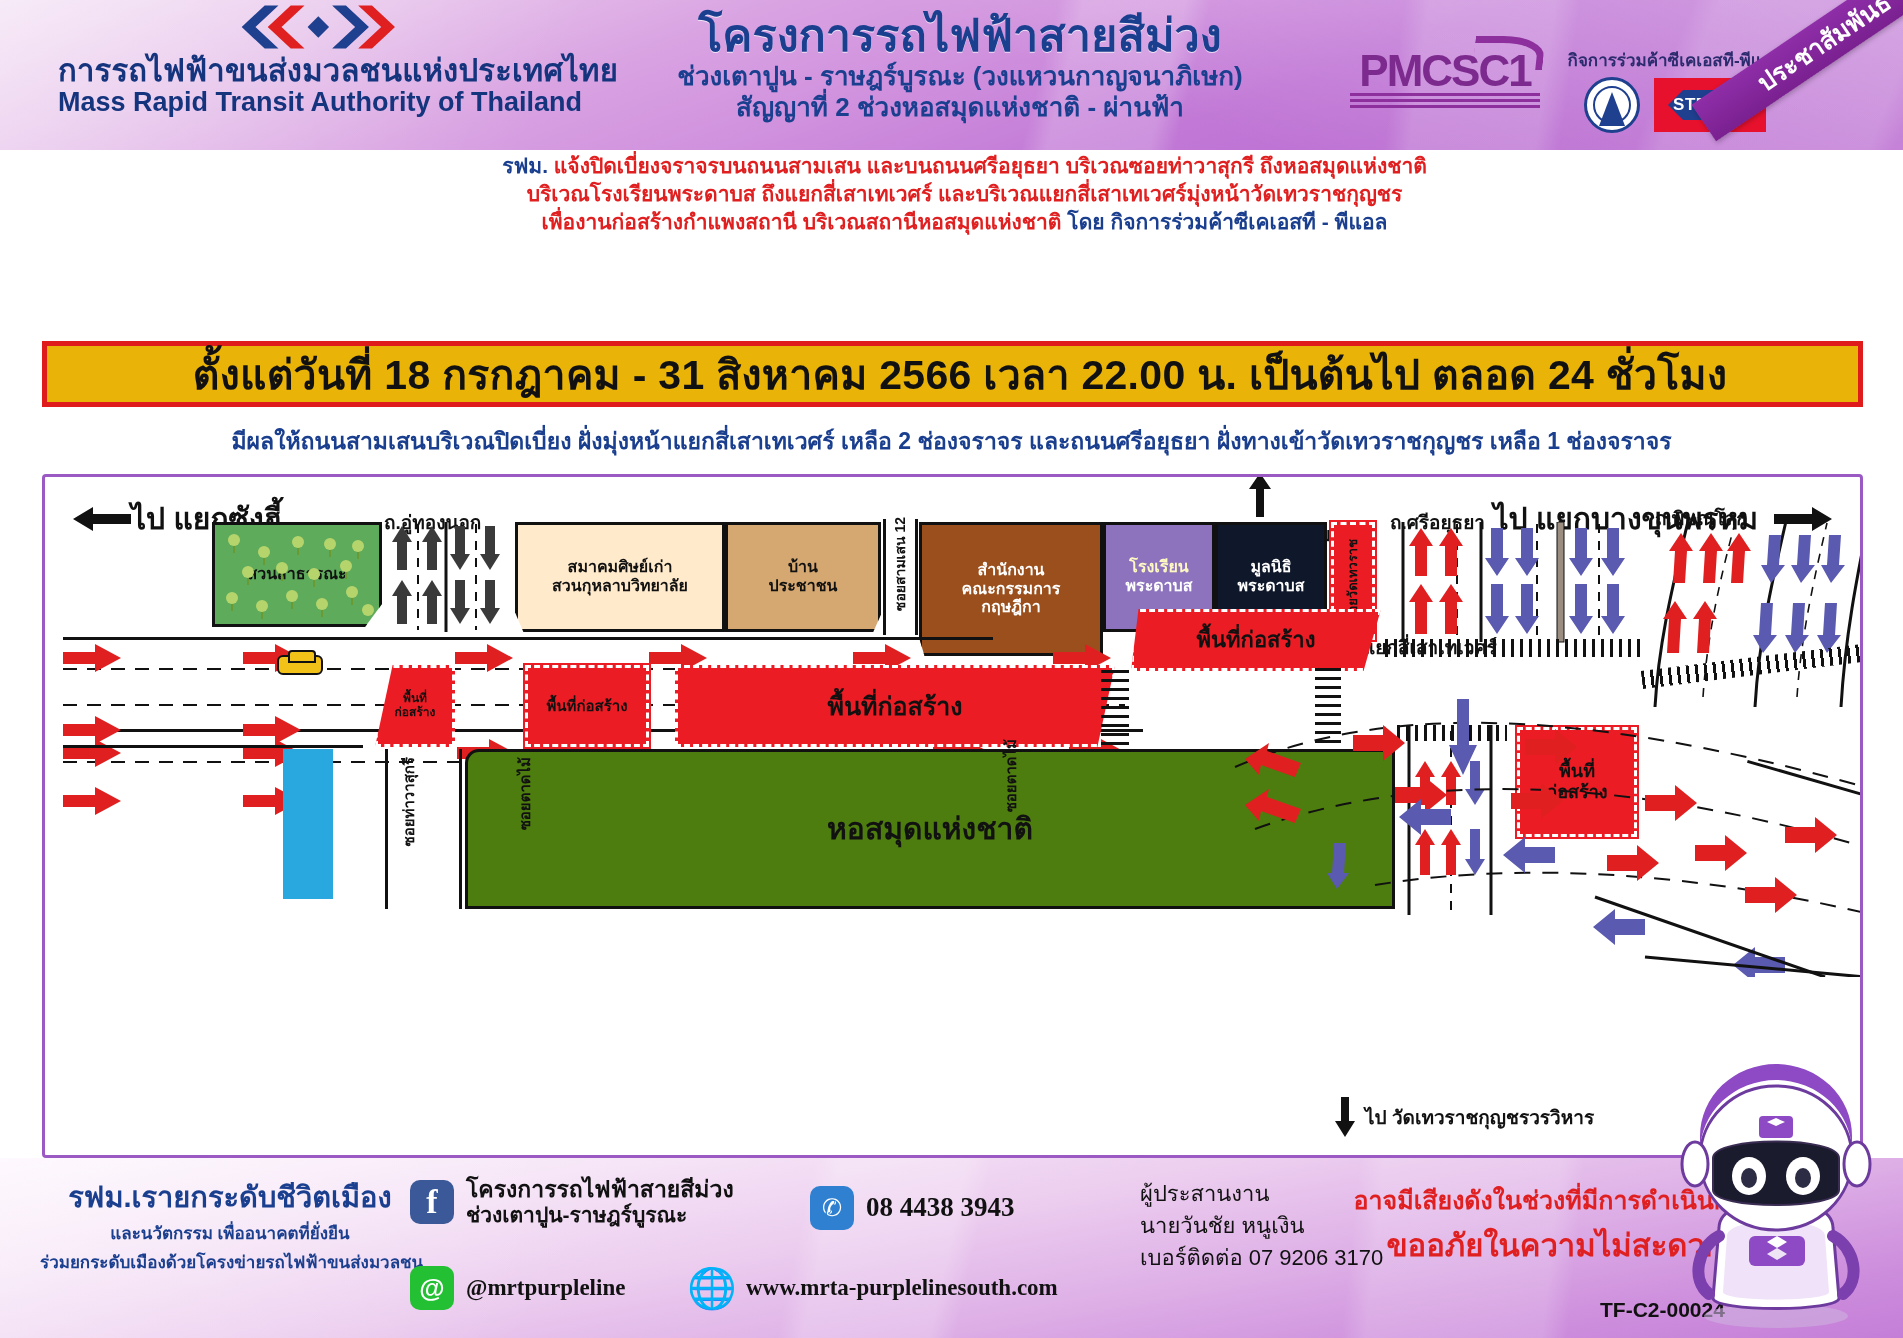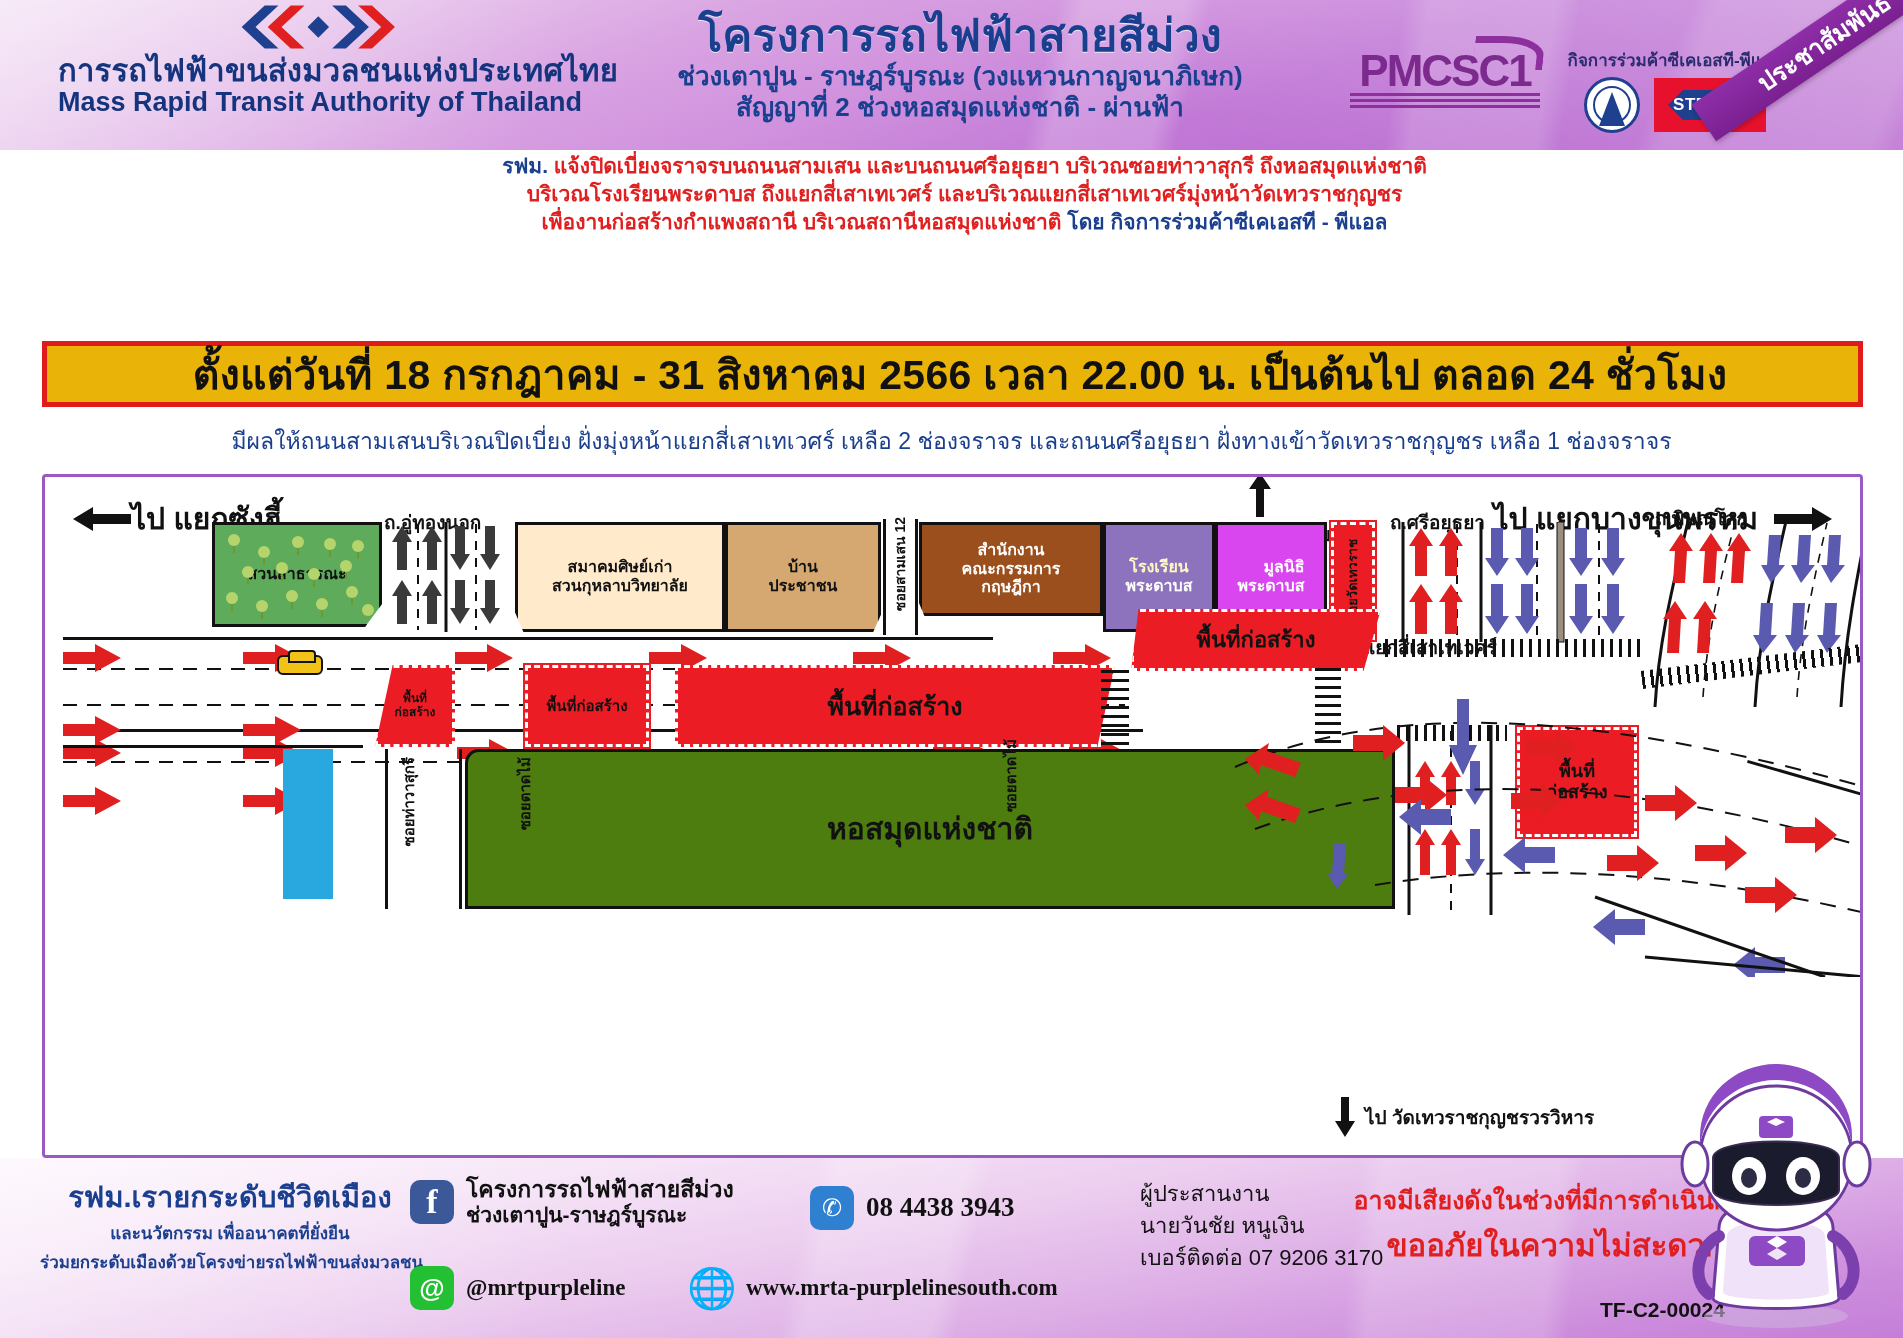--- a/index.html
+++ b/index.html
@@ -113,21 +113,21 @@
   #banner{
     position:absolute; left:42px; top:341px; width:1821px; height:66px;
     background:#eab308; border:5px solid #e01b1b;
     display:flex; align-items:center; justify-content:center;padding-left:15px;
   }
   #banner span{ font-size:41px; font-weight:bold; color:#111; white-space:nowrap; letter-spacing:.3px;}
 
   
   #subnote{
     position:absolute; left:0; top:423px; width:1903px; text-align:center;
-    font-size:23px; font-weight:normal; color:#1b3f8f; white-space:nowrap;
+    font-size:23px; font-weight:bold; color:#1b3f8f; white-space:nowrap;
   }
 
   
   #map{
     position:absolute; left:42px; top:474px; width:1821px; height:684px;
     background:#ffffff; border:3px solid #9b59c4; border-radius:4px; overflow:hidden;
   }
   .mapl{ position:absolute; }
 
   .dir-label{ font-size:30px; font-weight:bold; color:#111; white-space:nowrap;}
@@ -136,21 +136,21 @@
 
   .bldg{
     position:absolute; border:3px solid #111; display:flex; align-items:center;
     justify-content:center; text-align:center; font-weight:bold; line-height:1.18;
   }
   .bldg.t-cream{ background:#4d7c0f; color:#111; }
   .bldg.t-cream2{ background:#ffeacb; color:#111; }
   .bldg.t-tan{ background:#d6a871; color:#111; }
   .bldg.t-brown{ background:#9a4f1c; color:#fff; }
   .bldg.t-purple{ background:#8d73bd; color:#fff; }
-  .bldg.t-dbrown{ background:#d946ef; color:#fff;text-align:right; }
+  .bldg.t-dbrown{ background:#0f172a; color:#fff; }
   .bldg.t-green{ background:#5fab5c; color:#111; }
 
   .zone{
     position:absolute; background:#ec1c24; color:#111; font-weight:bold;
     display:flex; align-items:center; justify-content:center; text-align:center;
     border:3px dashed #fff; outline:2px solid #ec1c24; line-height:1.15;
   }
   .road-line{ position:absolute; background:#111; }
   .vbar{ position:absolute; background:#111; width:3px; }
   .hatch{
@@ -390,21 +390,21 @@
         <div class="small-label">ประชาชน</div>
       </div>
     </div>
 
     <div class="mapl" style="left:844px; top:40px; height:118px; width:22px;">
       <div class="vert-txt flip" style="font-size:14px; font-weight:bold; color:#111;">ซอยสามเสน 12</div>
     </div>
     <div class="vbar" style="left:838px; top:42px; height:116px;"></div>
     <div class="vbar" style="left:870px; top:42px; height:116px;"></div>
 
-    <div class="bldg t-brown" style="left:874px; top:45px; width:184px; height:94px; clip-path:polygon(0 0,100% 0,100% 100%,3% 100%,0 86%);">
+    <div class="bldg t-brown" style="left:874px; top:45px; width:184px; height:134px; clip-path:polygon(0 0,100% 0,100% 100%,3% 100%,0 86%);">
       <div>
         <div class="small-label" style="color:#fff">สำนักงาน</div>
         <div class="small-label" style="color:#fff">คณะกรรมการ</div>
         <div class="small-label" style="color:#fff">กฤษฎีกา</div>
       </div>
     </div>
 
     <div class="bldg t-purple" style="left:1058px; top:45px; width:112px; height:110px;">
       <div>
         <div class="small-label" style="color:#fef9c3">โรงเรียน</div>

